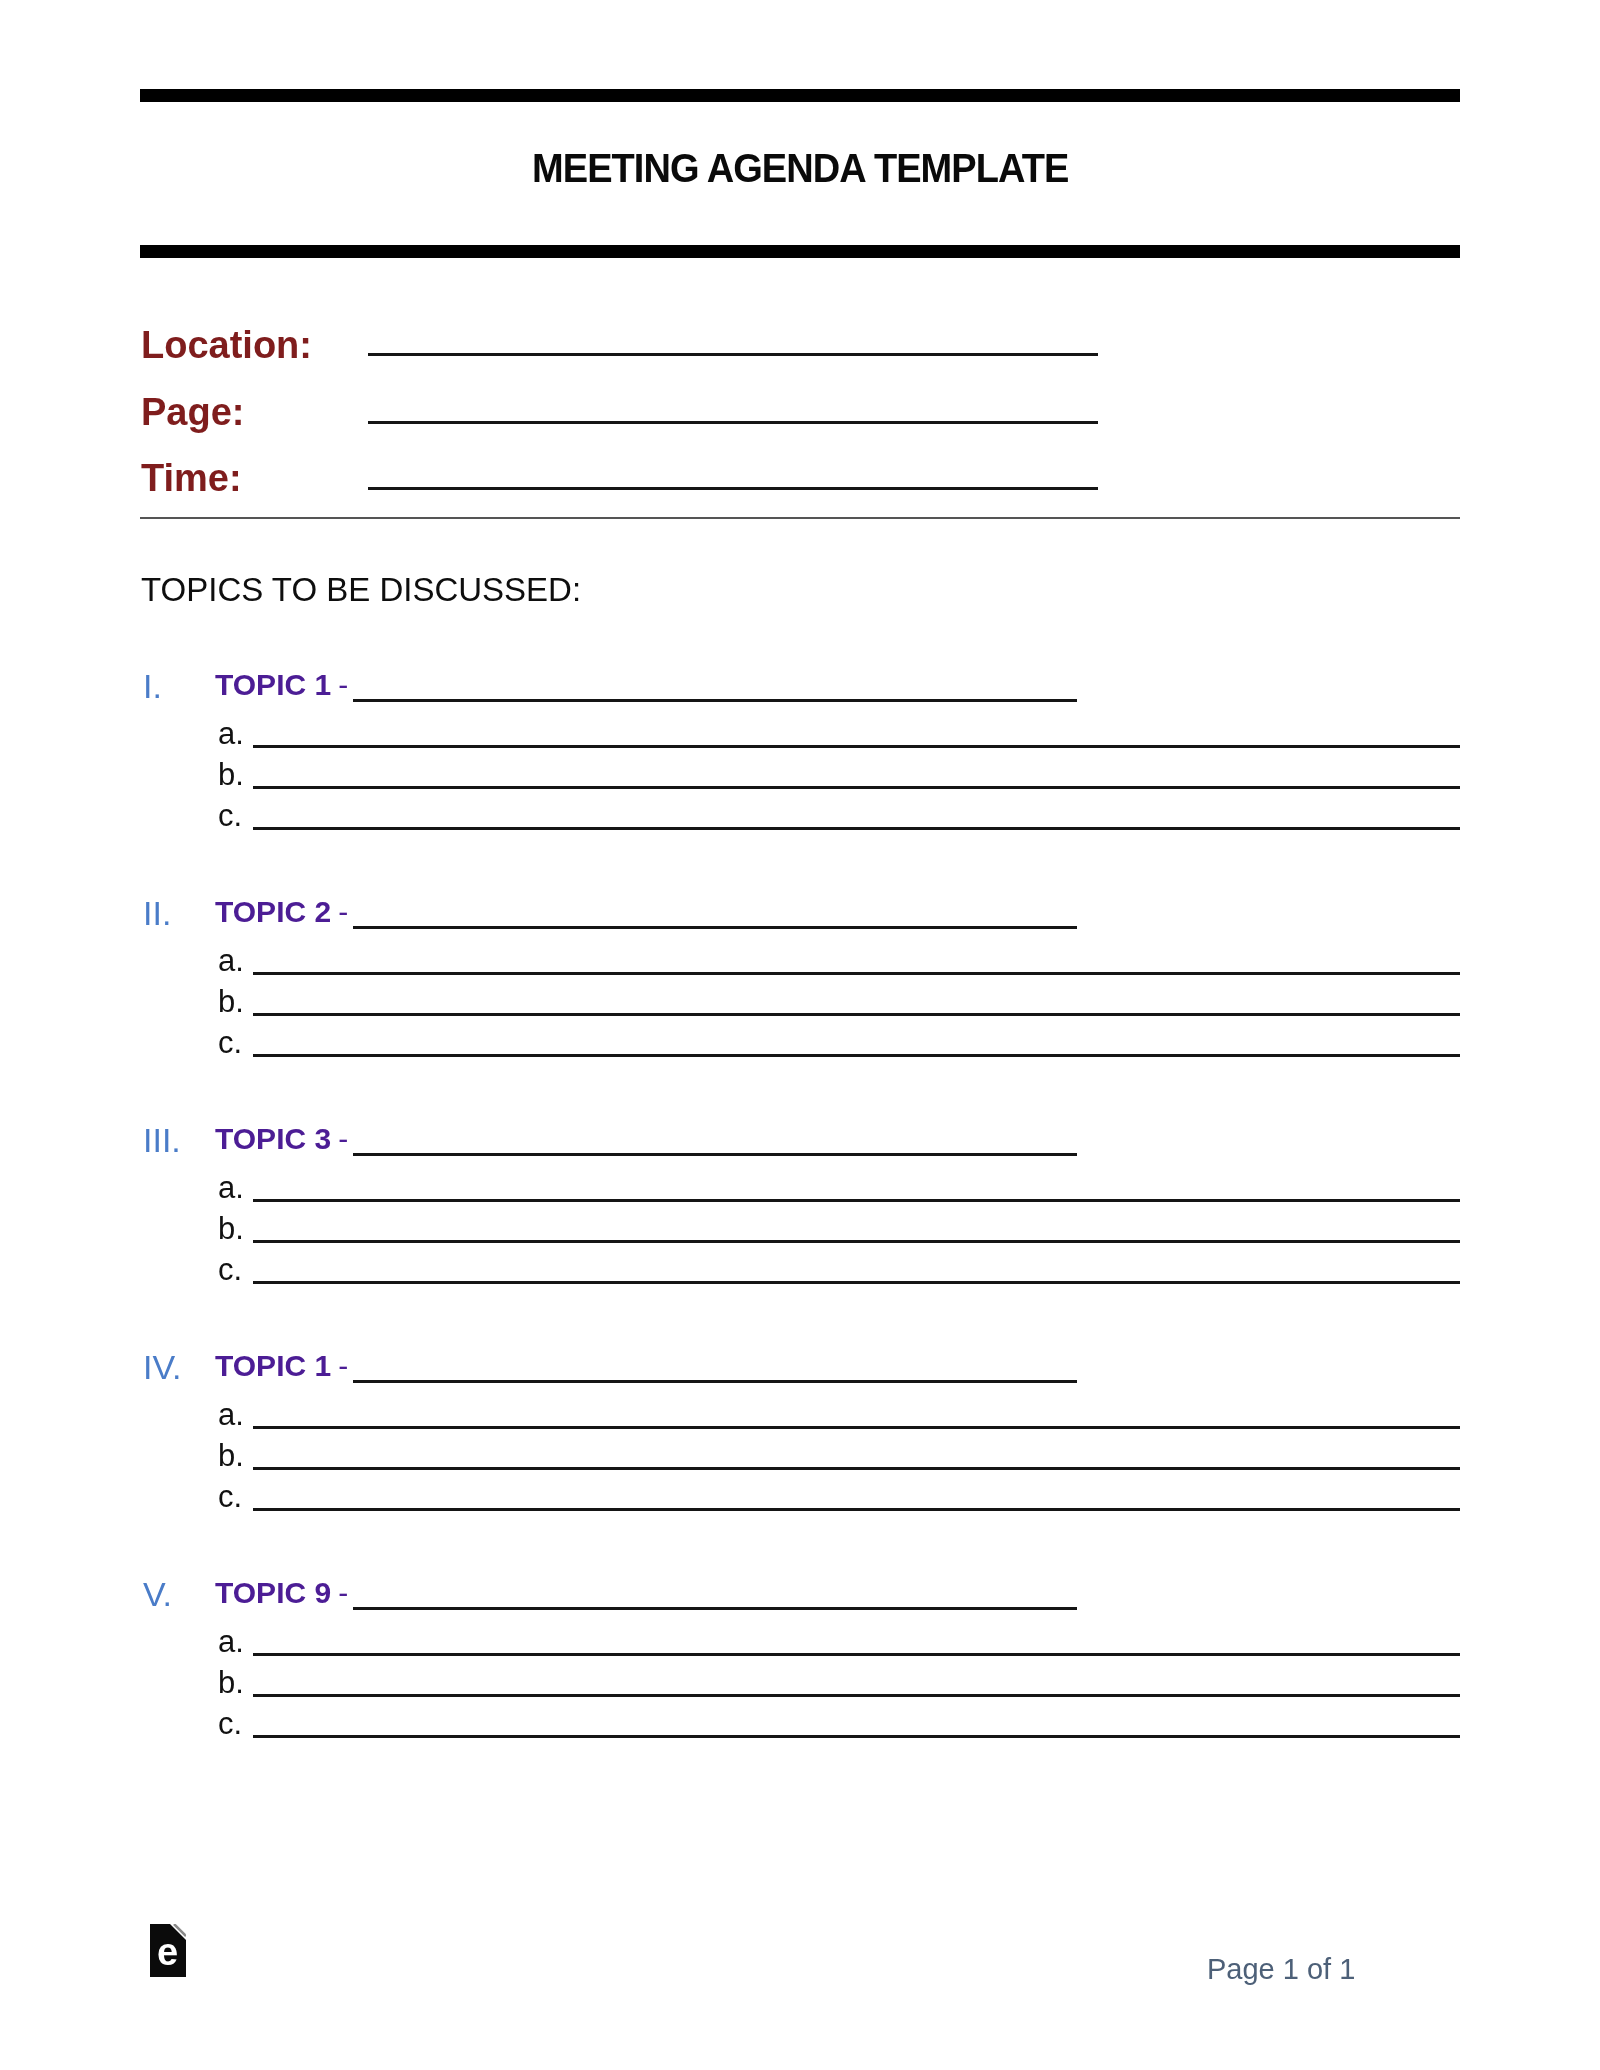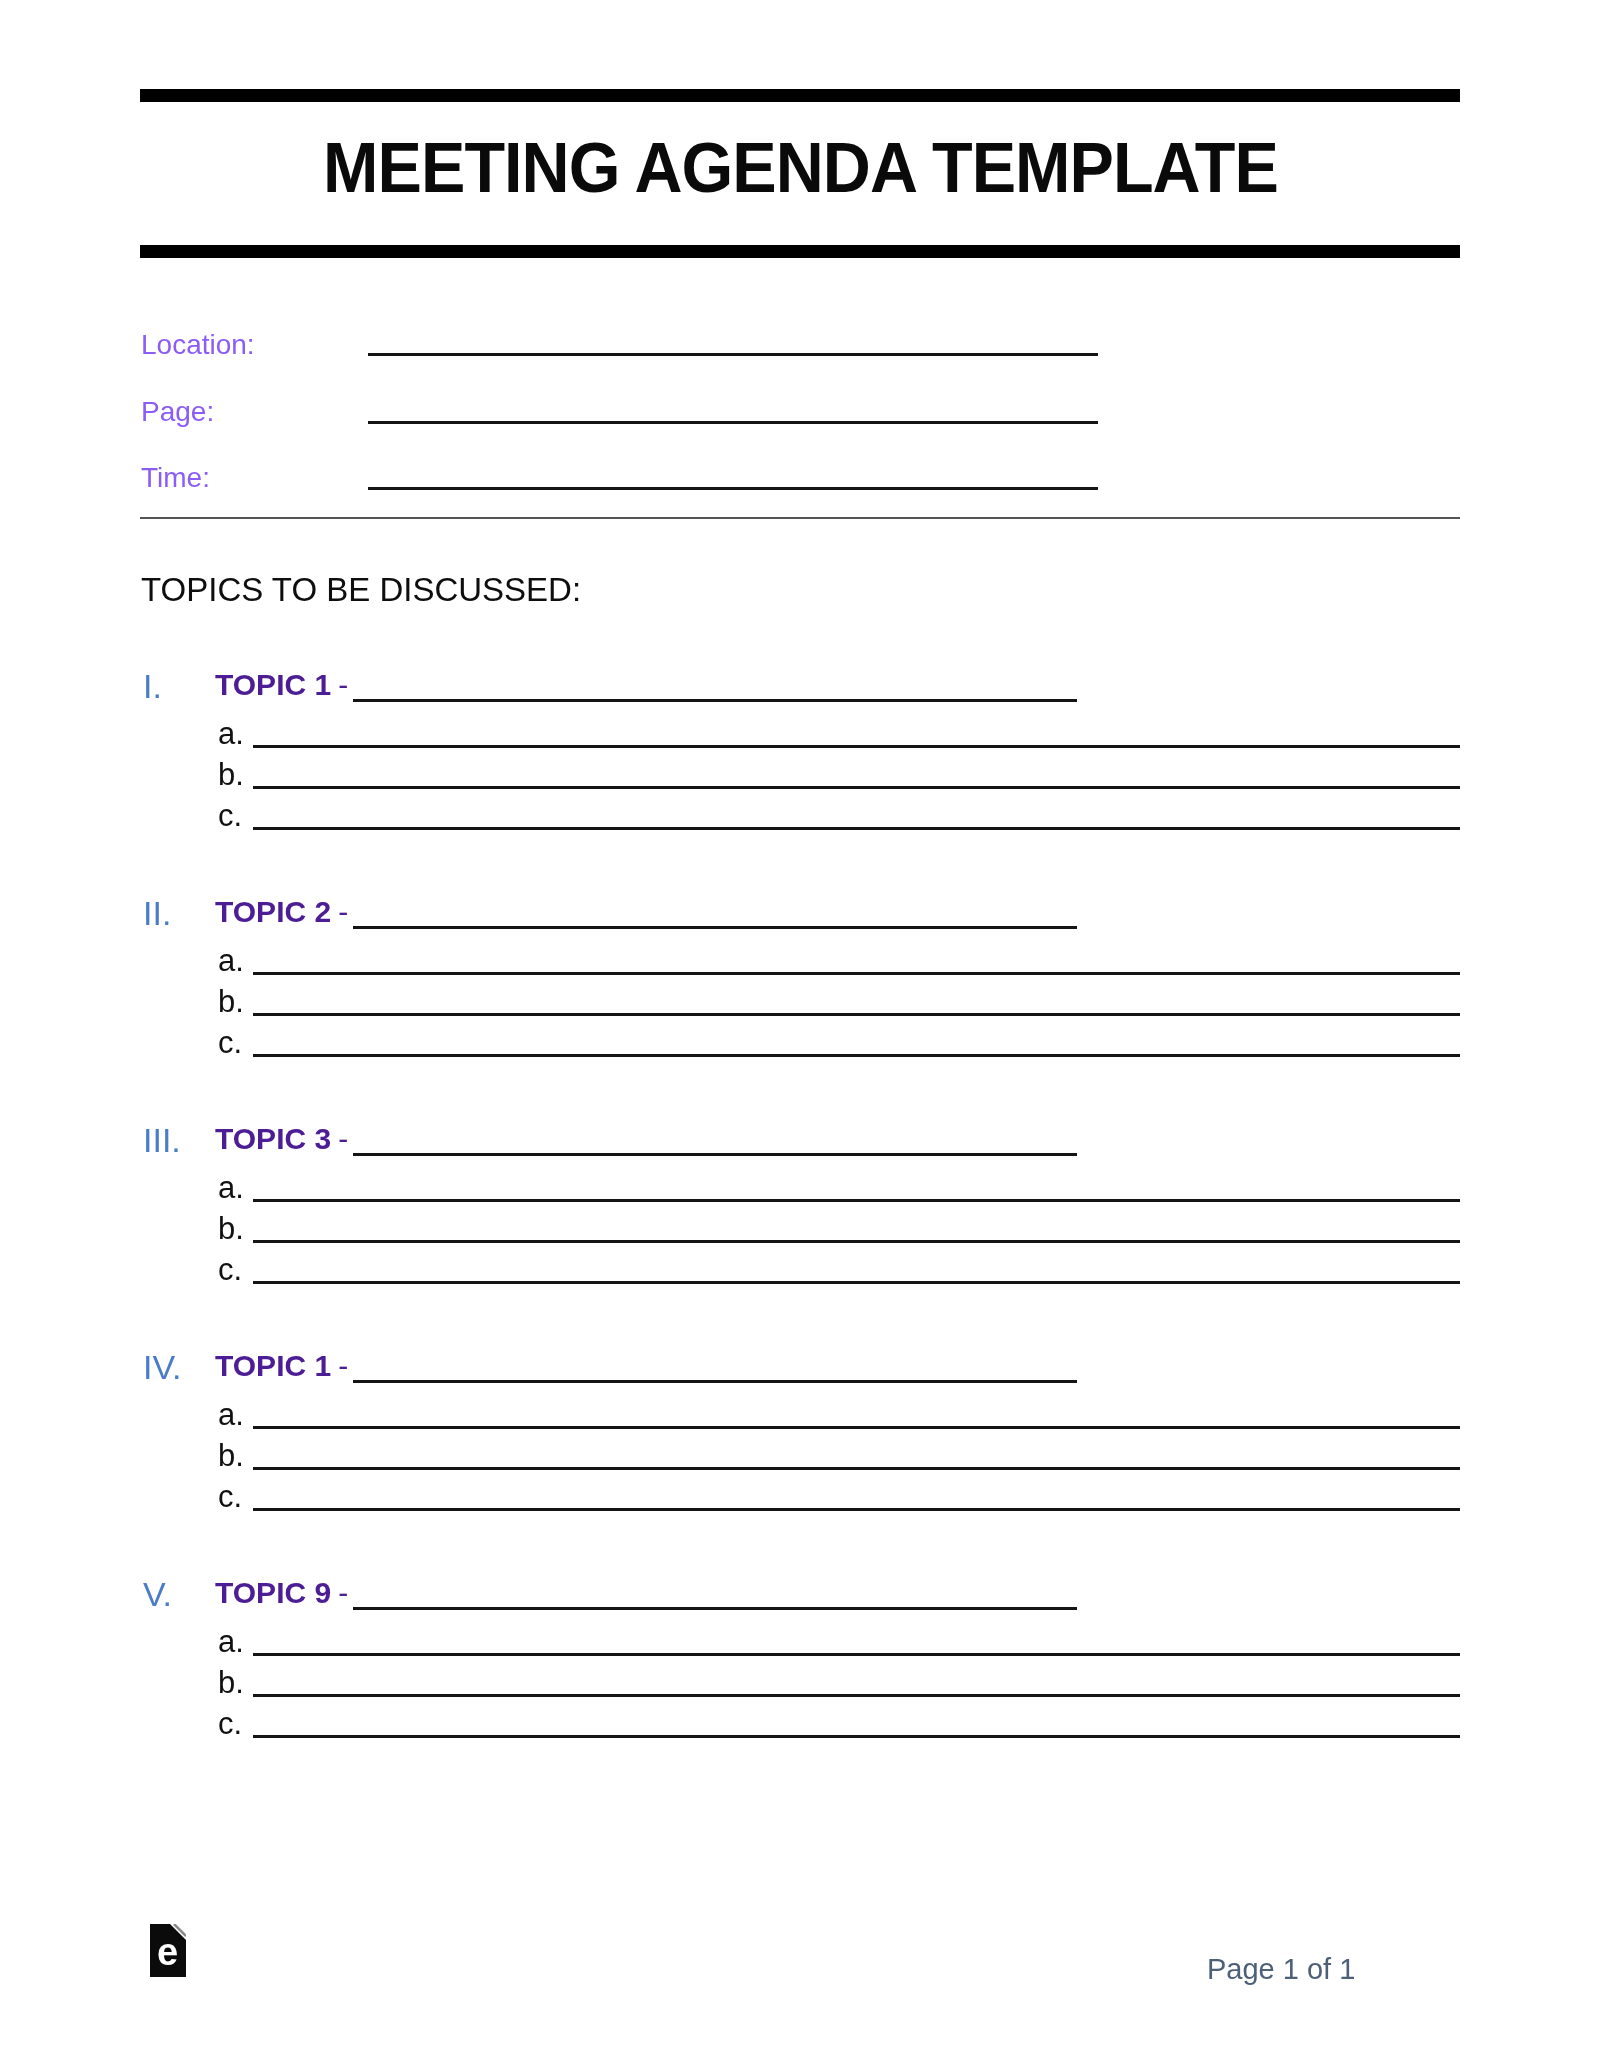--- a/index.html
+++ b/index.html
@@ -19,35 +19,36 @@
     height: 13px;
     background: #000000;
   }
   .rule-top { top: 89px; }
   .rule-bottom { top: 245px; }
   .doc-title {
     position: absolute;
     left: 0; right: 0;
     top: 138px;
     text-align: center;
-    font-size: 70px;
+    font-size: 40px;
     line-height: 60px;
     font-weight: bold;
     letter-spacing: -1px;
     color: #0a0a0a;
     white-space: nowrap;
   }
   .doc-title span { display: inline-block; transform: scaleX(0.95); transform-origin: center; }
   .field-label {
     position: absolute;
     left: 141px;
-    font-size: 28px;
-    line-height: 34px;
-    color: #8b5cf6;
-    white-space: nowrap;
+    font-size: 38px;
+    line-height: 34px;
+    color: #7f1d1d;
+    white-space: nowrap;
+    font-weight: bold;
   }
   .blank-line {
     position: absolute;
     height: 3px;
     background: #151515;
   }
   .field-line { left: 368px; width: 730px; }
   .section-divider {
     position: absolute;
     left: 140px;

